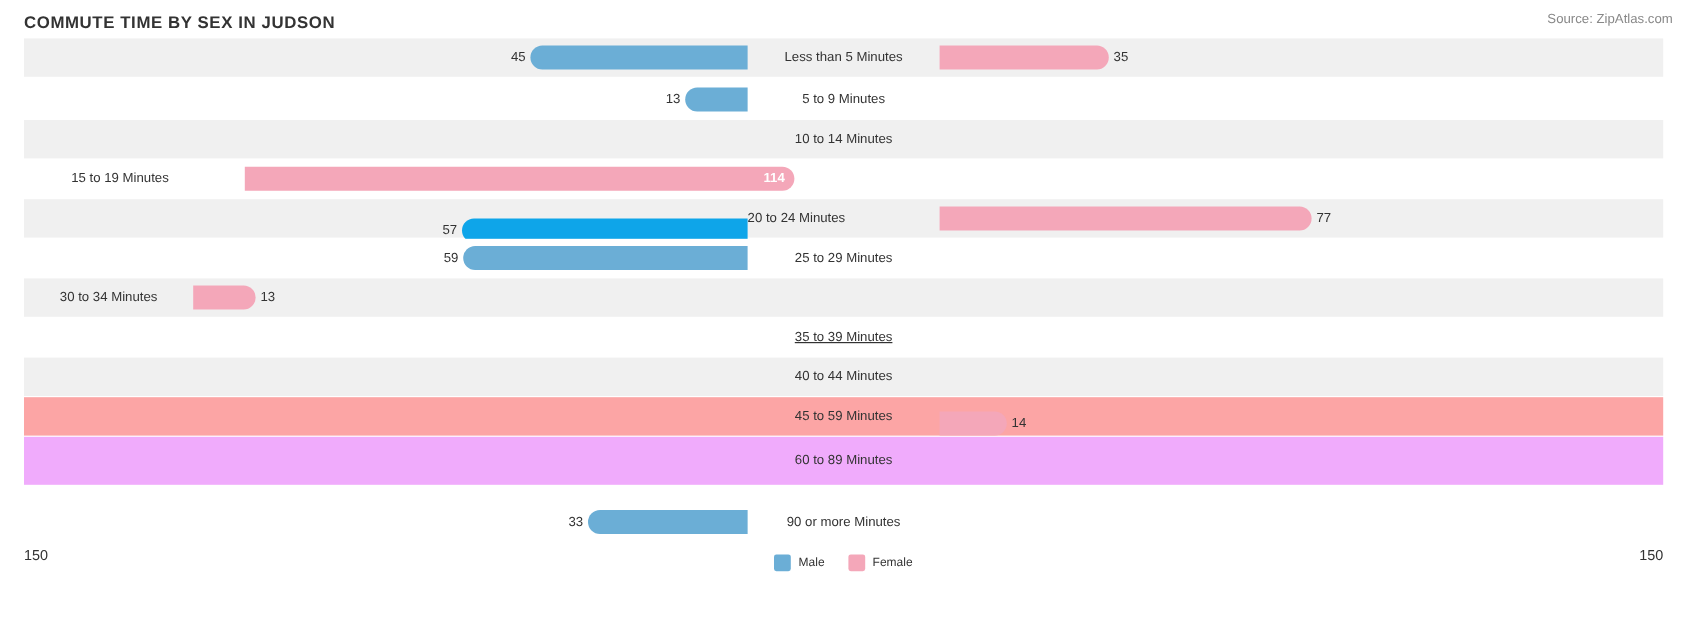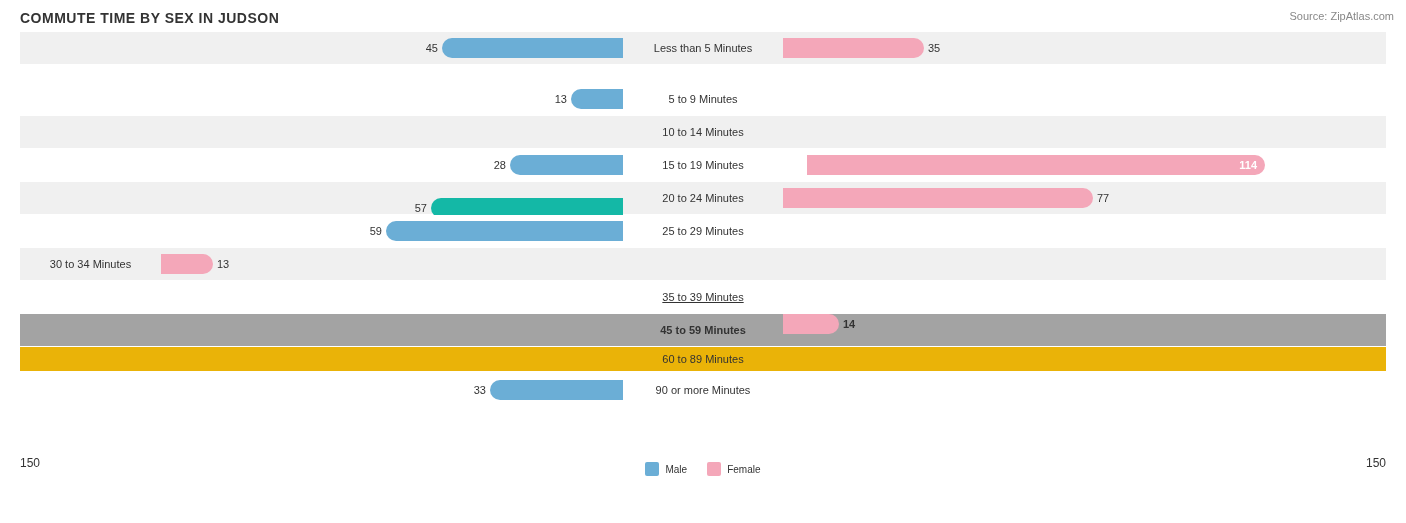--- a/index.html
+++ b/index.html
@@ -66,21 +66,21 @@
     }
   </style>
 </head>
 <body>
 
 <div class="chart-container">
   <div class="chart-title">COMMUTE TIME BY SEX IN JUDSON</div>
   <div class="source-label">Source: ZipAtlas.com</div>
 
   <div class="chart-area" id="chart-area">
-  <div style="position: relative; height: 32px; display: flex; align-items: center; background: rgb(240, 240, 240); margin-bottom: 19px;">
+  <div style="position: relative; height: 32px; display: flex; align-items: center; background: rgb(240, 240, 240); margin-bottom: 3px;">
         <div style="width: 603px; display: flex; align-items: center; justify-content: flex-end; height: 100%; position: relative;">
           <div style="width: 181px; height: 20px; background: rgb(107, 174, 214); border-radius: 10px 0px 0px 10px; position: relative; display: flex; align-items: center;">
             <span style="position: absolute; right: calc(100% + 4px); font-size: 11px; color: rgb(51, 51, 51); white-space: nowrap;">45</span>
           </div>
         </div>
         <div style="width: 160px; text-align: center; font-size: 11px; color: rgb(51, 51, 51); white-space: nowrap; z-index: 20;">Less than 5 Minutes</div>
         <div style="width: 603px; display: flex; align-items: center; justify-content: flex-start; height: 100%; position: relative;">
           <div style="width: 141px; height: 20px; background: rgb(244, 167, 185); border-radius: 0px 10px 10px 0px; position: relative; display: flex; align-items: center;">
             <span style="position: absolute; left: calc(100% + 4px); font-size: 11px; color: rgb(51, 51, 51); white-space: nowrap;">35</span>
           </div>
@@ -100,39 +100,34 @@
       <div style="position: relative; height: 32px; display: flex; align-items: center; background: rgb(240, 240, 240); margin-bottom: 1px;">
         <div style="width: 603px; display: flex; align-items: center; justify-content: flex-end; height: 100%; position: relative;">
           <div style="width: 0px; height: 20px; background: rgb(107, 174, 214); border-radius: 10px 0px 0px 10px; position: relative; display: flex; align-items: center;"></div>
         </div>
         <div style="width: 160px; text-align: center; font-size: 11px; color: rgb(51, 51, 51); white-space: nowrap; z-index: 20;">10 to 14 Minutes</div>
         <div style="width: 603px; display: flex; align-items: center; justify-content: flex-start; height: 100%; position: relative;">
           <div style="width: 0px; height: 20px; background: rgb(244, 167, 185); border-radius: 0px 10px 10px 0px; position: relative; display: flex; align-items: center;"></div>
         </div>
       </div>
       <div style="position: relative; height: 32px; display: flex; align-items: center; background: rgb(255, 255, 255); margin-bottom: 1px;">
-        <div style="width: 603px; display: flex; align-items: center; justify-content: flex-end; height: 100%; position: relative;">
-          <div style="width: 113px; height: 20px; background: rgb(107, 174, 214); border-radius: 10px 0px 0px 10px; position: relative; display: flex; align-items: center;">
-            <span style="position: absolute; right: calc(100% + 4px); font-size: 11px; color: rgb(51, 51, 51); white-space: nowrap;">28</span>
-          </div>
-        </div>
         <div style="width: 160px; text-align: center; font-size: 11px; color: rgb(51, 51, 51); white-space: nowrap; z-index: 20;">15 to 19 Minutes</div>
         <div style="width: 603px; display: flex; align-items: center; justify-content: flex-start; height: 100%; position: relative; padding-left: 24px;">
           <div style="width: 458px; height: 20px; background: rgb(244, 167, 185); border-radius: 0px 10px 10px 0px; position: relative; display: flex; align-items: center;">
             <span style="position: absolute; right: 8px; font-size: 11px; color: rgb(255, 255, 255); font-weight: bold; white-space: nowrap;">114</span>
           </div>
         </div>
       </div>
       <div style="position: relative; height: 32px; display: flex; align-items: center; background: rgb(240, 240, 240); margin-bottom: 1px;">
         <div style="width: 603px; display: flex; align-items: center; justify-content: flex-end; height: 100%; position: relative;">
-          <div style="width: 192px; height: 20px; background: #14b8a6; border-radius: 10px 0px 0px 10px; position: relative; display: flex; align-items: center; margin-top: 20px;">
+          <div style="width: 238px; height: 20px; background: #0ea5e9; border-radius: 10px 0px 0px 10px; position: relative; display: flex; align-items: center; margin-top: 20px;">
             <span style="position: absolute; right: calc(100% + 4px); font-size: 11px; color: rgb(51, 51, 51); white-space: nowrap;">57</span>
           </div>
         </div>
-        <div style="width: 160px; text-align: center; font-size: 11px; color: rgb(51, 51, 51); white-space: nowrap; z-index: 20;">20 to 24 Minutes</div>
+        <div style="width: 160px; font-size: 11px; color: rgb(51, 51, 51); white-space: nowrap; z-index: 20;">20 to 24 Minutes</div>
         <div style="width: 603px; display: flex; align-items: center; justify-content: flex-start; height: 100%; position: relative;">
           <div style="width: 310px; height: 20px; background: rgb(244, 167, 185); border-radius: 0px 10px 10px 0px; position: relative; display: flex; align-items: center;">
             <span style="position: absolute; left: calc(100% + 4px); font-size: 11px; color: rgb(51, 51, 51); white-space: nowrap;">77</span>
           </div>
         </div>
       </div>
       <div style="position: relative; height: 32px; display: flex; align-items: center; background: rgb(255, 255, 255); margin-bottom: 1px;">
         <div style="width: 603px; display: flex; align-items: center; justify-content: flex-end; height: 100%; position: relative;">
           <div style="width: 237px; height: 20px; background: rgb(107, 174, 214); border-radius: 10px 0px 0px 10px; position: relative; display: flex; align-items: center;">
             <span style="position: absolute; right: calc(100% + 4px); font-size: 11px; color: rgb(51, 51, 51); white-space: nowrap;">59</span>
@@ -153,32 +148,41 @@
       </div>
       <div style="position: relative; height: 32px; display: flex; align-items: center; background: rgb(255, 255, 255); margin-bottom: 1px;">
         <div style="width: 603px; display: flex; align-items: center; justify-content: flex-end; height: 100%; position: relative;">
           <div style="width: 0px; height: 20px; background: rgb(107, 174, 214); border-radius: 10px 0px 0px 10px; position: relative; display: flex; align-items: center;"></div>
         </div>
         <div style="width: 160px; text-align: center; font-size: 11px; color: rgb(51, 51, 51); white-space: nowrap; z-index: 20; text-decoration: underline;">35 to 39 Minutes</div>
         <div style="width: 603px; display: flex; align-items: center; justify-content: flex-start; height: 100%; position: relative;">
           <div style="width: 0px; height: 20px; background: rgb(244, 167, 185); border-radius: 0px 10px 10px 0px; position: relative; display: flex; align-items: center;"></div>
         </div>
       </div>
-      <div style="position: relative; height: 32px; display: flex; align-items: center; background: #a3a3a3; margin-bottom: 1px; font-weight: bold;">
+      <div style="position: relative; height: 32px; display: flex; align-items: center; background: rgb(240, 240, 240); margin-bottom: 1px;">
+        <div style="width: 603px; display: flex; align-items: center; justify-content: flex-end; height: 100%; position: relative;">
+          <div style="width: 0px; height: 20px; background: rgb(107, 174, 214); border-radius: 10px 0px 0px 10px; position: relative; display: flex; align-items: center;"></div>
+        </div>
+        <div style="width: 160px; text-align: center; font-size: 11px; color: rgb(51, 51, 51); white-space: nowrap; z-index: 20;">40 to 44 Minutes</div>
+        <div style="width: 603px; display: flex; align-items: center; justify-content: flex-start; height: 100%; position: relative;">
+          <div style="width: 0px; height: 20px; background: rgb(244, 167, 185); border-radius: 0px 10px 10px 0px; position: relative; display: flex; align-items: center;"></div>
+        </div>
+      </div>
+      <div style="position: relative; height: 32px; display: flex; align-items: center; background: #fca5a5; margin-bottom: 1px;">
         <div style="width: 603px; display: flex; align-items: center; justify-content: flex-end; height: 100%; position: relative;">
           <div style="width: 0px; height: 20px; background: rgb(107, 174, 214); border-radius: 10px 0px 0px 10px; position: relative; display: flex; align-items: center;"></div>
         </div>
         <div style="width: 160px; text-align: center; font-size: 11px; color: rgb(51, 51, 51); white-space: nowrap; z-index: 20;">45 to 59 Minutes</div>
-        <div style="width: 603px; display: flex; align-items: flex-start; justify-content: flex-start; height: 100%; position: relative;">
+        <div style="width: 603px; display: flex; align-items: flex-end; justify-content: flex-start; height: 100%; position: relative;">
           <div style="width: 56px; height: 20px; background: rgb(244, 167, 185); border-radius: 0px 10px 10px 0px; position: relative; display: flex; align-items: center;">
             <span style="position: absolute; left: calc(100% + 4px); font-size: 11px; color: rgb(51, 51, 51); white-space: nowrap;">14</span>
           </div>
         </div>
       </div>
-      <div style="position: relative; height: 24px; display: flex; align-items: center; background: #eab308; margin-bottom: 3px;">
+      <div style="position: relative; height: 40px; display: flex; align-items: center; background: #f0abfc; margin-bottom: 15px;">
         <div style="width: 603px; display: flex; align-items: center; justify-content: flex-end; height: 100%; position: relative;">
           <div style="width: 0px; height: 20px; background: rgb(107, 174, 214); border-radius: 10px 0px 0px 10px; position: relative; display: flex; align-items: center;"></div>
         </div>
         <div style="width: 160px; text-align: center; font-size: 11px; color: rgb(51, 51, 51); white-space: nowrap; z-index: 20;">60 to 89 Minutes</div>
         <div style="width: 603px; display: flex; align-items: center; justify-content: flex-start; height: 100%; position: relative;">
           <div style="width: 0px; height: 20px; background: rgb(244, 167, 185); border-radius: 0px 10px 10px 0px; position: relative; display: flex; align-items: center;"></div>
         </div>
       </div>
       <div style="position: relative; height: 32px; display: flex; align-items: center; background: rgb(255, 255, 255); margin-bottom: 1px;">
         <div style="width: 603px; display: flex; align-items: center; justify-content: flex-end; height: 100%; position: relative;">

